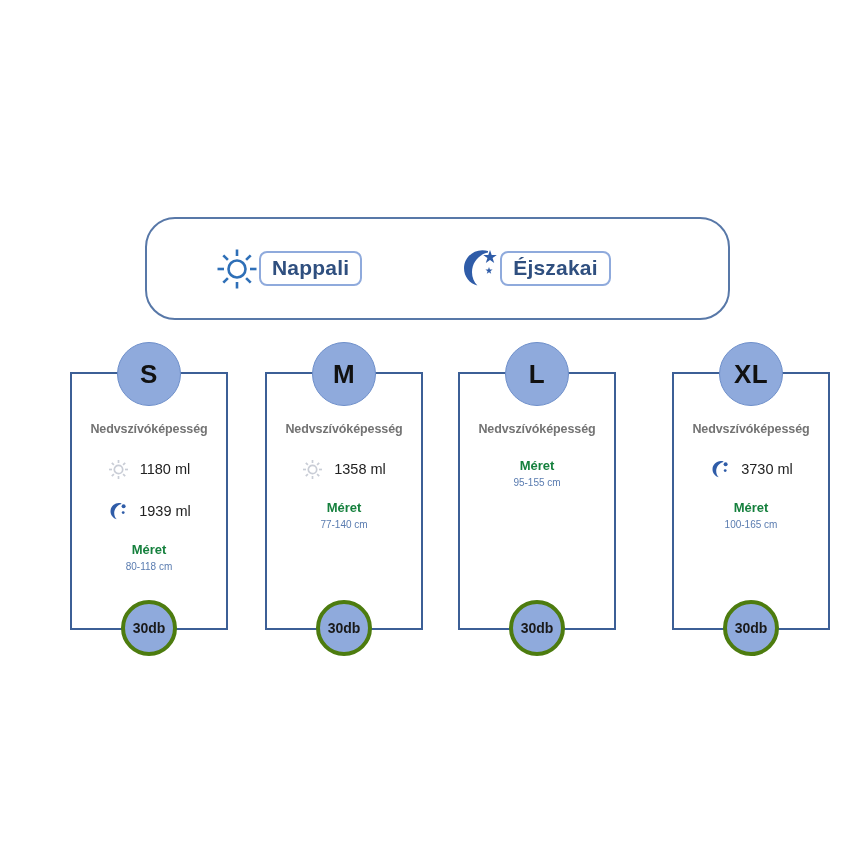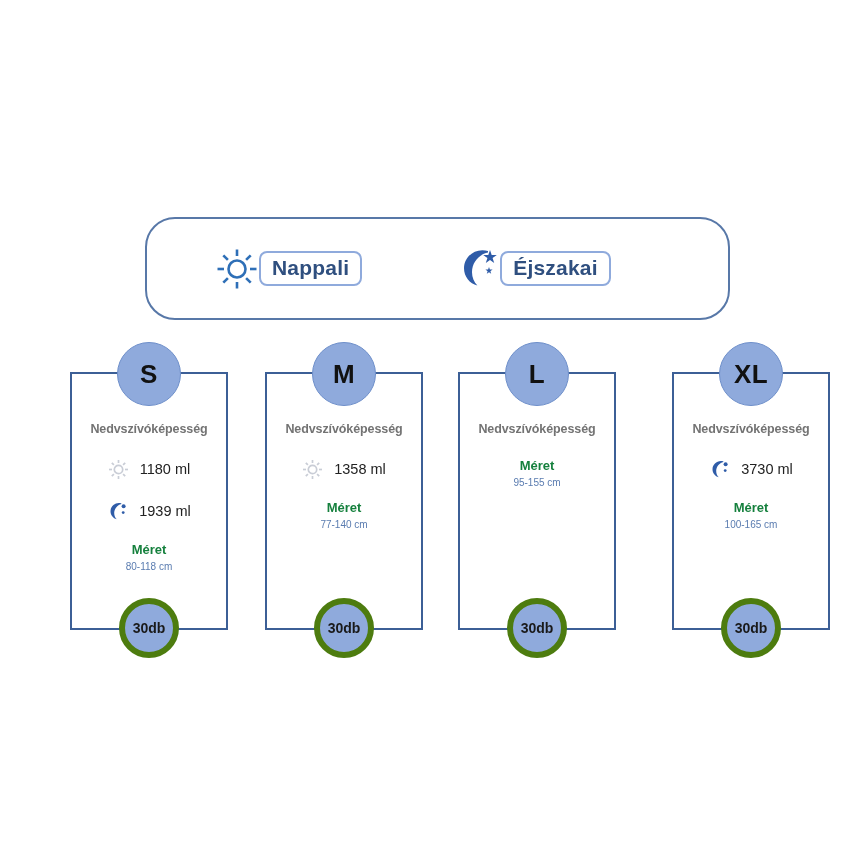--- a/index.html
+++ b/index.html
@@ -92,21 +92,21 @@
 
   .count-circle {
     position: absolute;
     left: 50%;
     bottom: 0;
     transform: translate(-50%, 50%);
     width: 48px;
     height: 48px;
     border-radius: 50%;
     background: #8faadc;
-    border: 6px solid #4d7c0f;
+    border: 4px solid #4d7c0f;
     display: flex;
     align-items: center;
     justify-content: center;
     font-size: 14px;
     font-weight: bold;
     color: #1a1a1a;
     z-index: 3;
   }
 
   .card-body {

